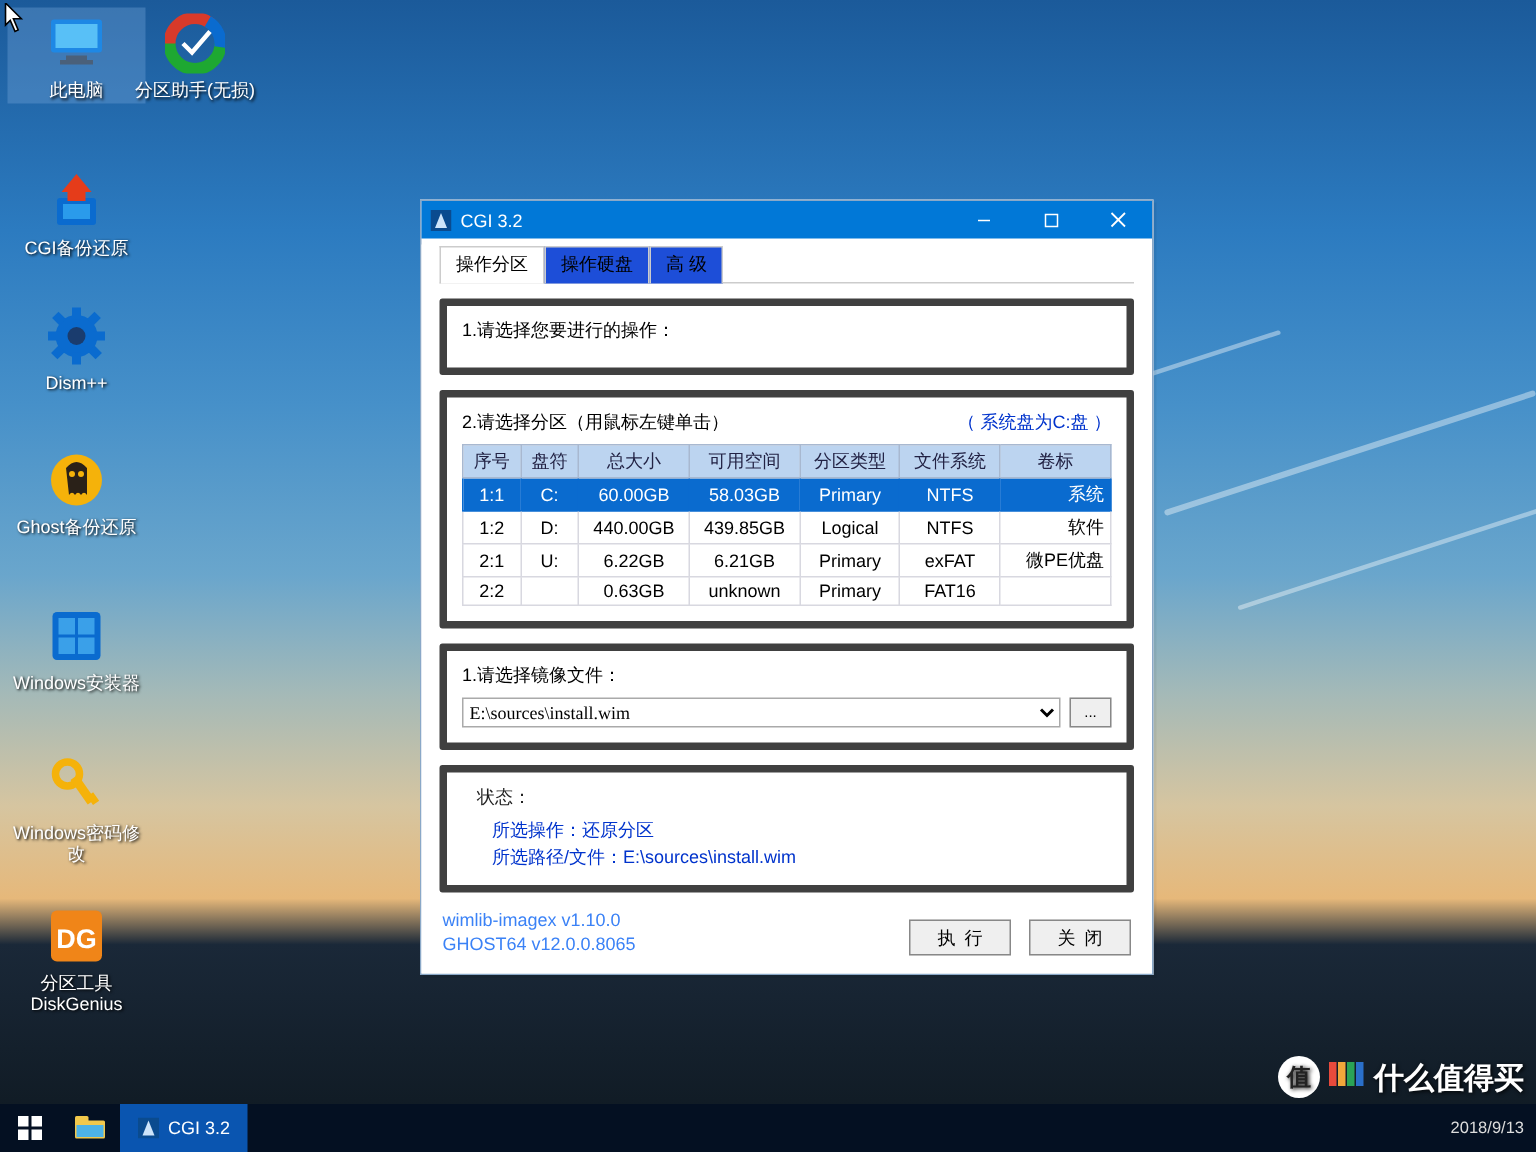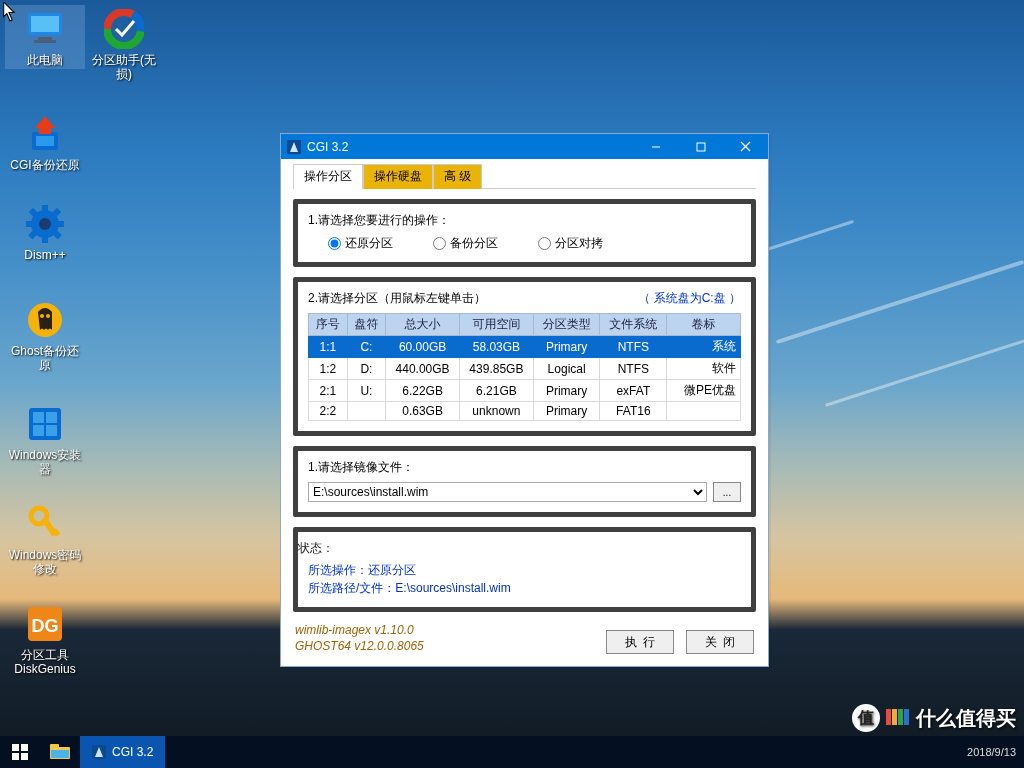--- a/index.html
+++ b/index.html
@@ -14,21 +14,21 @@
     #a3b9b8 60%, #d6c5a0 70%, #e6b87a 78%,
     #1a2838 82%, #0e1820 100%);
 }
 
 .streak { position:absolute; background:rgba(255,255,255,.4); transform:rotate(-18deg); border-radius:2px; }
 
 .cursor { position:absolute; left:2px; top:2px; z-index:999; pointer-events:none; }
 .cursor svg { width:16px; height:20px; }
 
 .desktop-icon {
-  position: absolute; width: 80px; text-align: center;
+  position: absolute; width: 92px; text-align: center;
   color:#fff; cursor:pointer;
 }
 .desktop-icon.sel { background:rgba(120,170,220,.35); }
 .desktop-icon .ico { width:44px; height:44px; margin:2px auto 0; display:flex; align-items:center; justify-content:center; }
 .desktop-icon .lbl { font-size:12px; text-shadow:1px 1px 2px #000; line-height:14px; padding:2px 1px; }
 
 
 .taskbar {
   position:absolute; left:0; bottom:0; width:100%; height:32px;
   background:#041022; display:flex; align-items:center; color:#fff;
@@ -49,46 +49,46 @@
   box-shadow:2px 2px 0 rgba(0,0,0,.05);
 }
 .titlebar { height:25px; background:#0178d7; color:#fff; display:flex; align-items:center; padding-left:6px; font-size:12px; }
 .titlebar .ticon { width:14px; height:14px; margin-right:6px; }
 .titlebar .spacer{flex:1}
 .titlebar .tbtn { width:45px; height:25px; display:flex; align-items:center; justify-content:center; }
 
 .body { padding:0 12px 12px; background:#fff; }
 
 .tabs { display:flex; border-bottom:1px solid #ccc; margin-top:4px; margin-bottom:10px;text-align:center;}
-.tab { padding:3px 10px 4px; border:1px solid #ccc; border-bottom:none; background:#eab308; position:relative; top:1px; font-size:12px; cursor:pointer;}
+.tab { padding:3px 10px 4px; border:1px solid #ccc; border-bottom:none; background:#1d4ed8; position:relative; top:1px; font-size:12px; cursor:pointer;}
 .tab.active { background:#fff; }
 
 .group { border:5px solid #404040; border-radius:2px; padding:8px 10px 10px; margin-bottom:10px; position:relative; }
 .group-title { font-size:12px; margin-bottom:6px; display:flex; }
 .sys-hint { color:#0033cc; margin-left:auto; font-size:12px;}
 .radios { display:flex; gap:40px; padding-left:20px; }
 .radios label { display:flex; align-items:center; gap:4px; cursor:pointer; font-size:12px;}
 
 table.ptable { width:100%; border-collapse:collapse; font-size:12px; border:1px solid #a8b8d0;}
 .ptable th { background:#bcd4f0; border:1px solid #a8b8d0; padding:2px 4px; font-weight:normal; color:#224; }
 .ptable td { border:1px solid #d8d8e0; padding:2px 4px; text-align:center; }
 .ptable tr.sel td { background:#0a6bcf; color:#fff; border-color:#0a6bcf;}
 .ptable td.left{text-align:right; padding-left:6px;}
 
 .filerow { display:flex; gap:6px; }
-.filerow select { flex:1; height:20px; font-size:12px; border:1px solid #aaa; background:#fff;}
+.filerow select { flex:1; height:20px; font-size:12px; border:1px solid #aaa; background:#fff;font-family:Liberation Serif, serif;}
 .filerow button.browse { width:28px; height:20px; border:1px solid #888; background:#efefef; font-size:10px; cursor:pointer;}
 
-.status { font-size:12px; padding-left:0;}
+.status { font-size:12px; padding-left:20px;}
 .status .lbl{color:#222; margin-bottom:4px;}
 .status .blue{color:#0033cc; padding-left:10px; line-height:18px;}
 .status .blue span{display:inline-block;}
 
 .footer { display:flex; align-items:flex-end; margin-top:4px; padding:0 2px;}
-.ver { font-size:12px; color:#a16207; line-height:16px;font-style:italic;}
+.ver { font-size:12px; color:#3b82f6; line-height:16px;}
 .footer .sp{flex:1}
 .btn { width:68px; height:24px; border:1px solid #888; background:#efefef; font-size:12px; cursor:pointer; letter-spacing:6px; padding-left:6px;}
 
 </style>
 </head>
 <body>
 
 <div class="streak" style="left:600px;top:260px;width:260px;height:3px"></div>
 <div class="streak" style="left:770px;top:300px;width:260px;height:4px"></div>
 <div class="streak" style="left:820px;top:370px;width:220px;height:3px"></div>
@@ -221,34 +221,20 @@
 
   <div class="body">
     <div class="tabs">
       <div class="tab active">操作分区</div>
       <div class="tab">操作硬盘</div>
       <div class="tab">高 级</div>
     </div>
 
     <div class="group">
       <div class="group-title">1.请选择您要进行的操作：</div>
-      <div class="radios">
-        <label>
-            <input type="radio" checked="" style="">
-            <span>还原分区</span>
-          </label>
-        <label>
-            <input type="radio" style="">
-            <span>备份分区</span>
-          </label>
-        <label>
-            <input type="radio" style="">
-            <span>分区对拷</span>
-          </label>
-      </div>
     </div>
 
     <div class="group">
       <div class="group-title">
         <span>2.请选择分区（用鼠标左键单击）</span>
         <span class="sys-hint">（ 系统盘为C:盘 ）</span>
       </div>
       <table class="ptable">
         <thead>
             <tr id="ptable-head">

